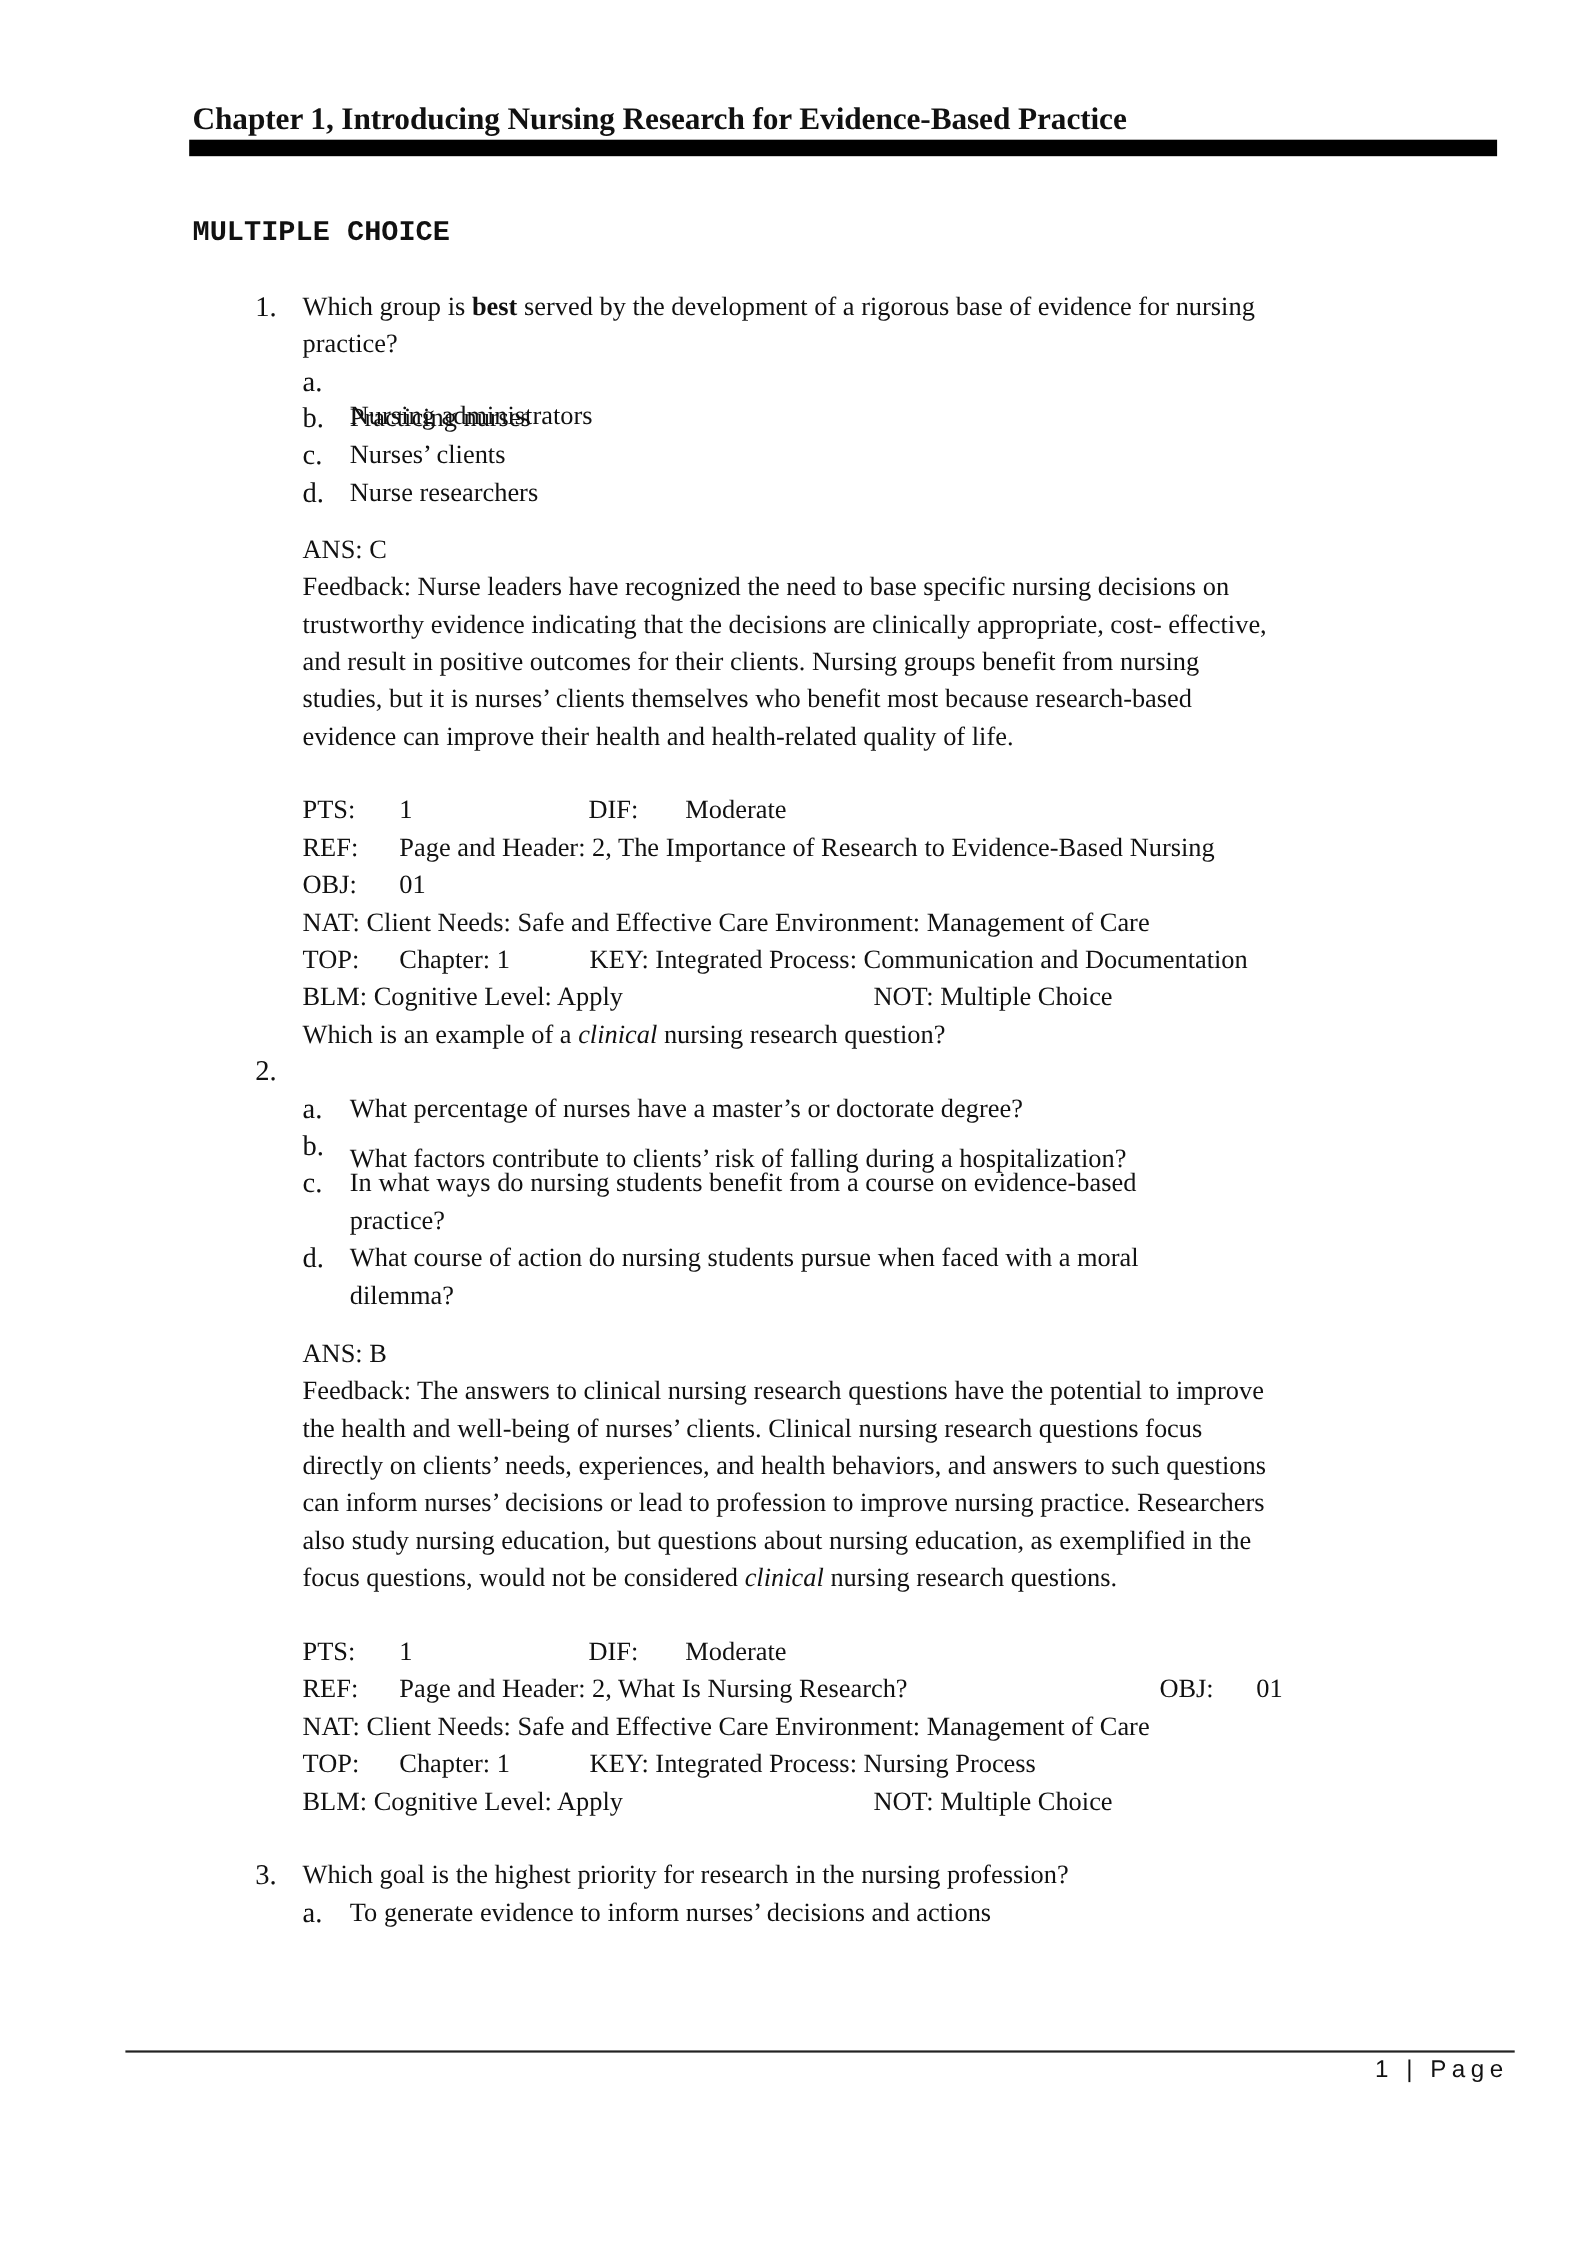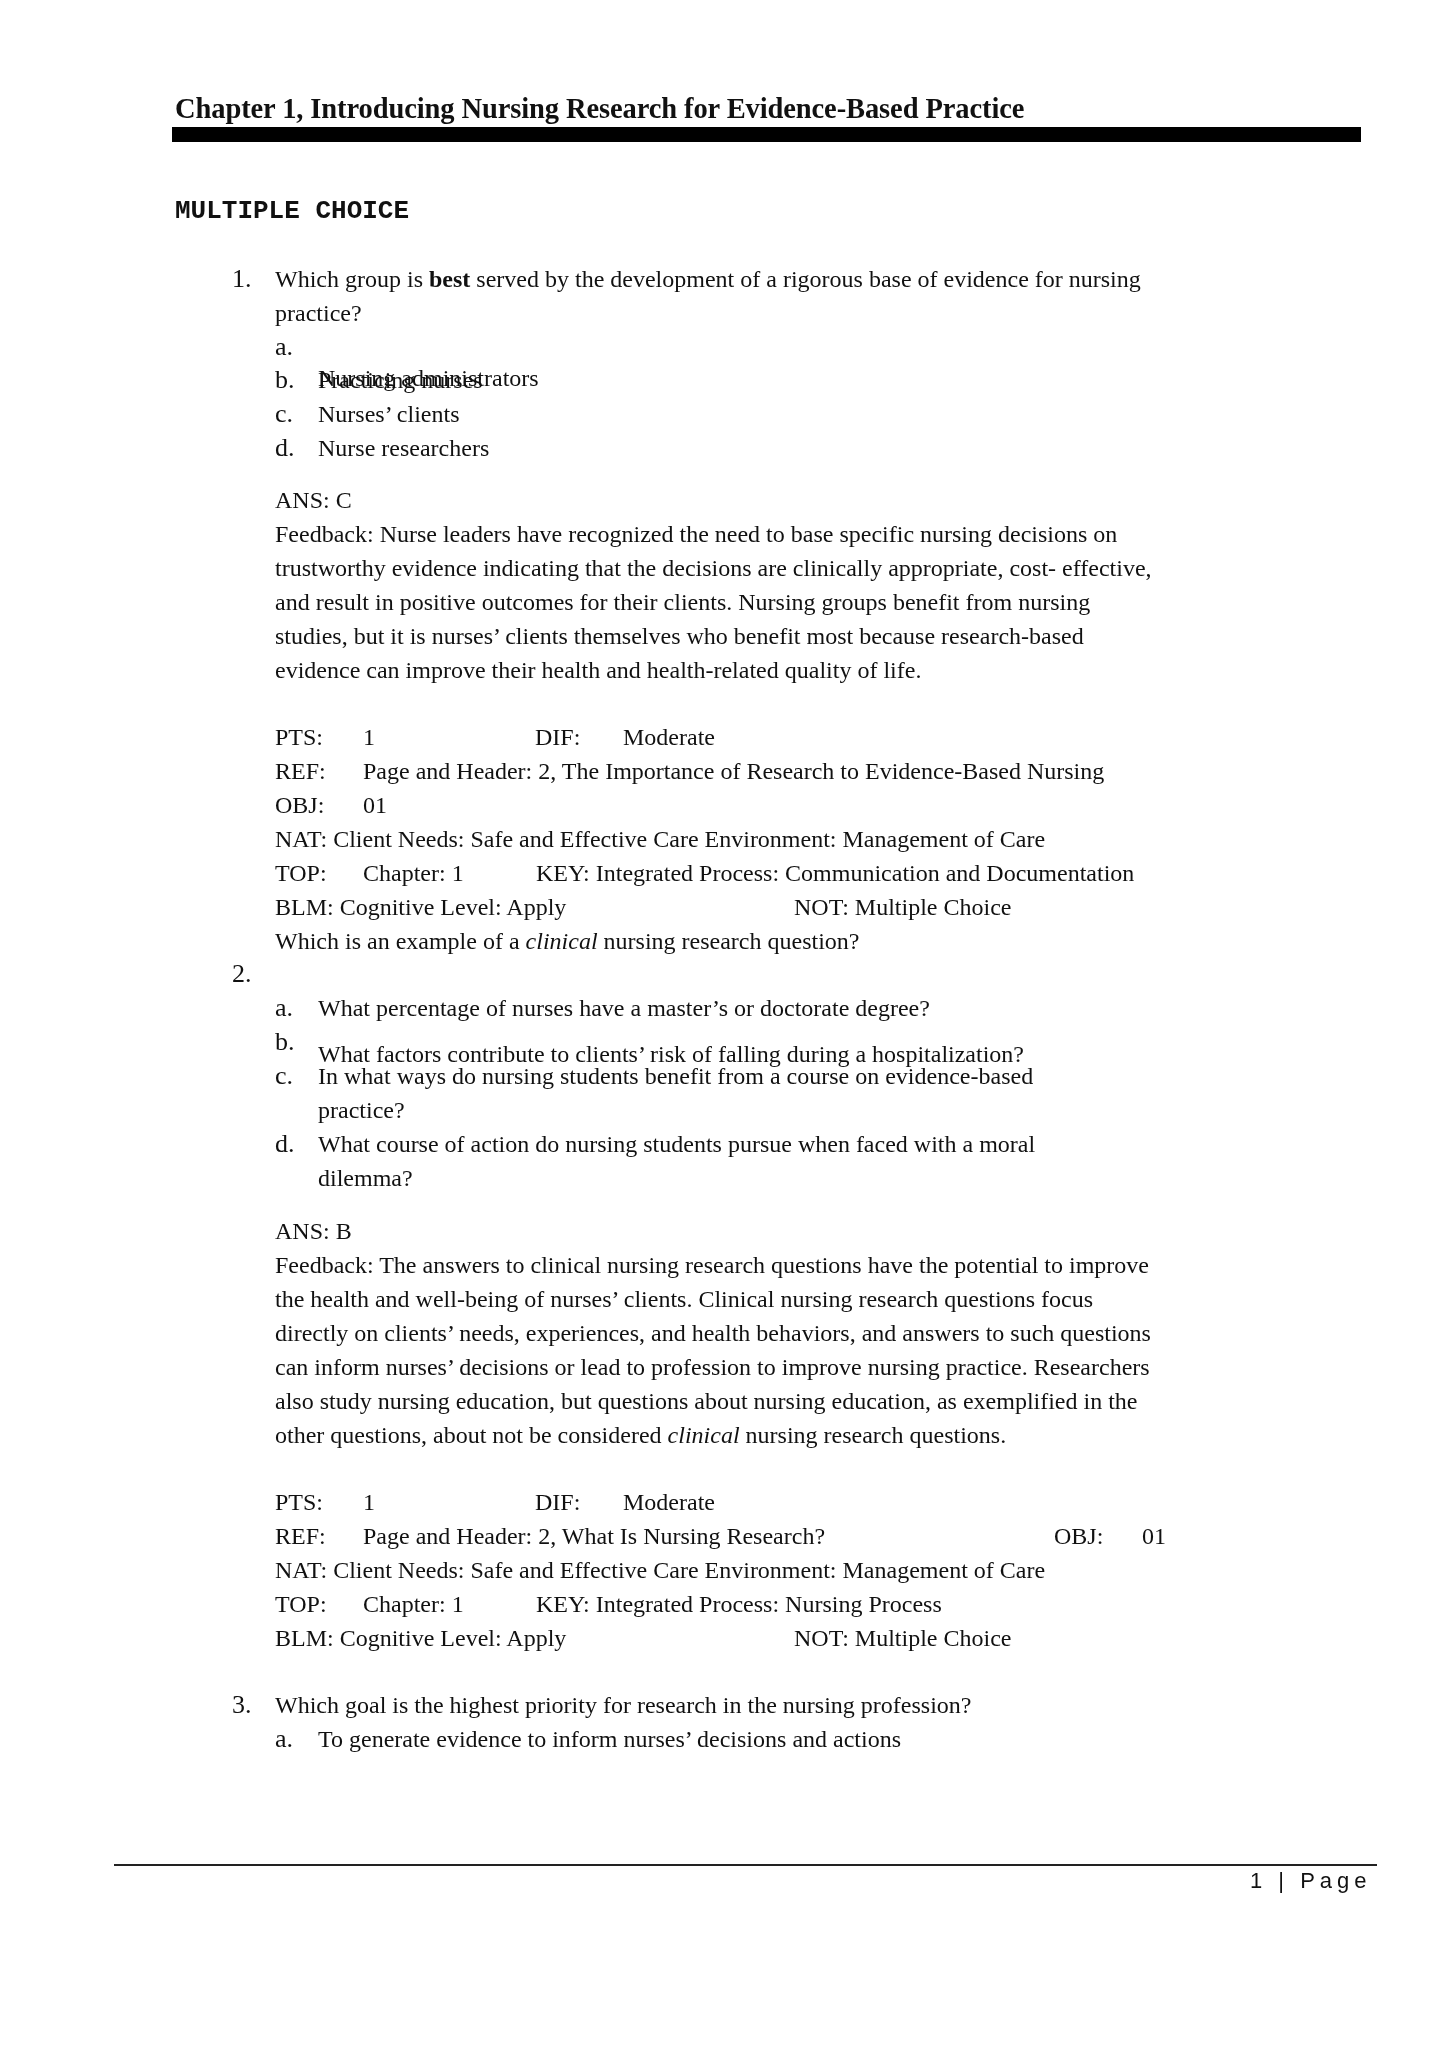--- a/index.html
+++ b/index.html
@@ -100,21 +100,21 @@
     <span class="line" style="left:318px;top:1163px;">dilemma?</span>
   </div>
 
   <div class="line" style="left:275px;top:1216px;">ANS:  B</div>
   <div>
     <div class="line" style="left:275px;top:1250px;">Feedback: The answers to clinical nursing research questions have the potential to improve</div>
     <div class="line" style="left:275px;top:1284px;">the health and well-being of nurses’ clients. Clinical nursing research questions focus</div>
     <div class="line" style="left:275px;top:1318px;text-align:center;">directly on clients’ needs, experiences, and health behaviors, and answers to such questions</div>
     <div class="line" style="left:275px;top:1352px;">can inform nurses’ decisions or lead to profession to improve nursing practice. Researchers</div>
     <div class="line" style="left:275px;top:1386px;">also study nursing education, but questions about nursing education, as exemplified in the</div>
-    <div class="line" style="left:275px;top:1420px;"><span>other questions, about not be considered </span><i>clinical</i><span> nursing research questions.</span></div>
+    <div class="line" style="left:275px;top:1420px;"><span>focus questions, would not be considered </span><i>clinical</i><span> nursing research questions.</span></div>
   </div>
 
   <div>
     <span class="line" style="left:275px;top:1487px;">PTS:</span>
     <span class="line" style="left:363px;top:1487px;">1</span>
     <span class="line" style="left:535px;top:1487px;">DIF:</span>
     <span class="line" style="left:623px;top:1487px;">Moderate</span>
 
     <span class="line" style="left:275px;top:1521px;">REF:</span>
     <span class="line" style="left:363px;top:1521px;">Page and Header: 2, What Is Nursing Research?</span>

